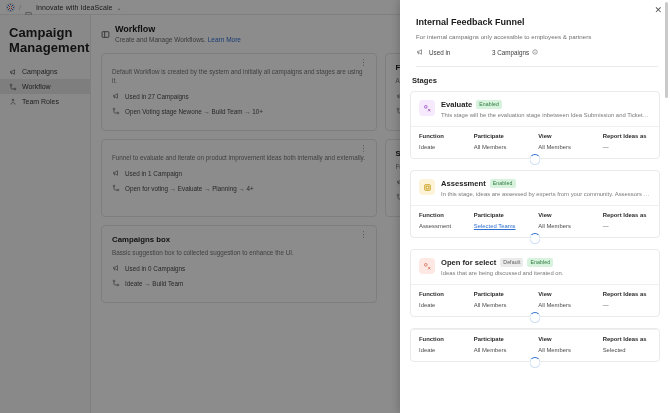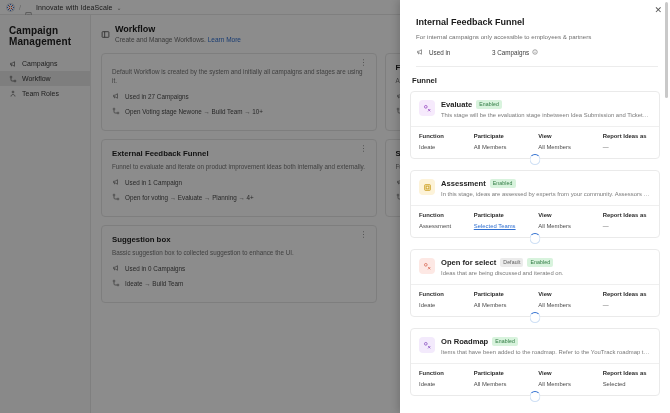--- a/index.html
+++ b/index.html
@@ -27,21 +27,21 @@
   .bc-text { font-size: 7px; color: #333; letter-spacing: .1px; }
   .bc-caret { font-size: 6px; color: #777; }
 
   .body-row { display: flex; height: 398px; }
 
   
   .sidebar {
     width: 91px; background: #fafafa; border-right: 1px solid #e8e8e8;
     padding: 10px 0 0 0; flex: none;
   }
-  .sb-title { font-size: 10px; font-weight: 700; color: #222; padding: 0 9px 9px 9px; letter-spacing:.1px;}
+  .sb-title { font-size: 13px; font-weight: 700; color: #222; padding: 0 9px 9px 9px; letter-spacing:.1px;}
   .sb-item {
     display: flex; align-items: center; gap: 5px;
     height: 15px; padding: 0 9px; font-size: 7px; color: #3a3a3a; cursor: pointer;
   }
   .sb-item.active { background: #e6e6e6; }
   .sb-ico { width: 8px; height: 8px; color: #555; flex: none; display:flex; align-items:center;}
 
   
   .main { flex: 1; background: #fff; padding: 9px 10px 0 10px; overflow: hidden; }
   .main-head { display: flex; align-items: flex-start; gap: 5px; }
@@ -243,21 +243,20 @@
                   </svg>
               </span>
               <span>Ideate</span>
             </div>
           </div>
 
           <div class="card">
             <div class="kebab">
                 <span>⋮</span>
               </div>
-            <div class="card-title">External Feedback Funnel</div>
             <div class="card-desc">Funnel to evaluate and iterate on product improvement ideas both internally and externally.</div>
             <div class="card-meta">
               <span class="meta-ico">
                 <svg viewBox="0 0 16 16" fill="none" stroke="currentColor" stroke-width="1.4">
                     <path d="M3 6.5h3l5-3v9l-5-3H3z"></path>
                     <path d="M5 9.5v3"></path>
                   </svg>
               </span>
               <span>Used in 1 Campaign</span>
             </div>
@@ -297,21 +296,21 @@
                   </svg>
               </span>
               <span>Submitted Ideas → Selected Finalists →</span>
             </div>
           </div>
 
           <div class="card">
             <div class="kebab">
                 <span>⋮</span>
               </div>
-            <div class="card-title">Suggestion box</div>
+            <div class="card-title">Campaigns box</div>
             <div class="card-desc">Bassic suggestion box to collected suggestion to enhance the UI.</div>
             <div class="card-meta">
               <span class="meta-ico">
                 <svg viewBox="0 0 16 16" fill="none" stroke="currentColor" stroke-width="1.4">
                     <path d="M3 6.5h3l5-3v9l-5-3H3z"></path>
                     <path d="M5 9.5v3"></path>
                   </svg>
               </span>
               <span>Used in 0 Campaigns</span>
             </div>
@@ -354,21 +353,21 @@
             <svg viewBox="0 0 16 16" fill="none" stroke="currentColor" stroke-width="1.6">
                 <circle cx="8" cy="8" r="6"></circle>
                 <path d="M8 7.2v4M8 4.9v.6"></path>
               </svg>
           </span>
         </span>
       </div>
       <div class="dr-div"></div>
     </div>
 
-    <div class="dr-stages-lbl">Funnel</div>
+    <div class="dr-stages-lbl">Stages</div>
 
     <div class="stage-list">
 
       <div class="stage">
         <div class="stage-top">
           <div class="st-ico" style="background:#f6eafc;color:#9b51c4">
             <svg viewBox="0 0 16 16" fill="none" stroke="currentColor" stroke-width="1.5">
                 <circle cx="5" cy="5" r="2.4"></circle>
                 <path d="M9 9l4 4M13 9l-4 4"></path>
               </svg>
@@ -450,35 +449,20 @@
           <div class="st-h">Report Ideas as</div>
           <div class="st-v">Ideate</div>
           <div class="st-v">All Members</div>
           <div class="st-v">All Members</div>
           <div class="st-v">—</div>
         </div>
         <div class="spinner"></div>
       </div>
 
       <div class="stage">
-        <div class="stage-top">
-          <div class="st-ico" style="background:#f3eafc;color:#8e59c4">
-            <svg viewBox="0 0 16 16" fill="none" stroke="currentColor" stroke-width="1.5">
-                <circle cx="5" cy="5" r="2.4"></circle>
-                <path d="M9 9l4 4M13 9l-4 4"></path>
-              </svg>
-          </div>
-          <div class="st-main">
-            <div class="st-name-row">
-              <span class="st-name">On Roadmap</span>
-              <span class="badge badge-enabled">Enabled</span>
-            </div>
-            <div class="st-desc">Items that have been added to the roadmap. Refer to the YouTrack roadmap to see when they'll be released...</div>
-          </div>
-        </div>
         <div class="st-sep"></div>
         <div class="st-grid">
           <div class="st-h">Function</div>
           <div class="st-h">Participate</div>
           <div class="st-h">View</div>
           <div class="st-h">Report Ideas as</div>
           <div class="st-v">Ideate</div>
           <div class="st-v">All Members</div>
           <div class="st-v">All Members</div>
           <div class="st-v">Selected</div>

